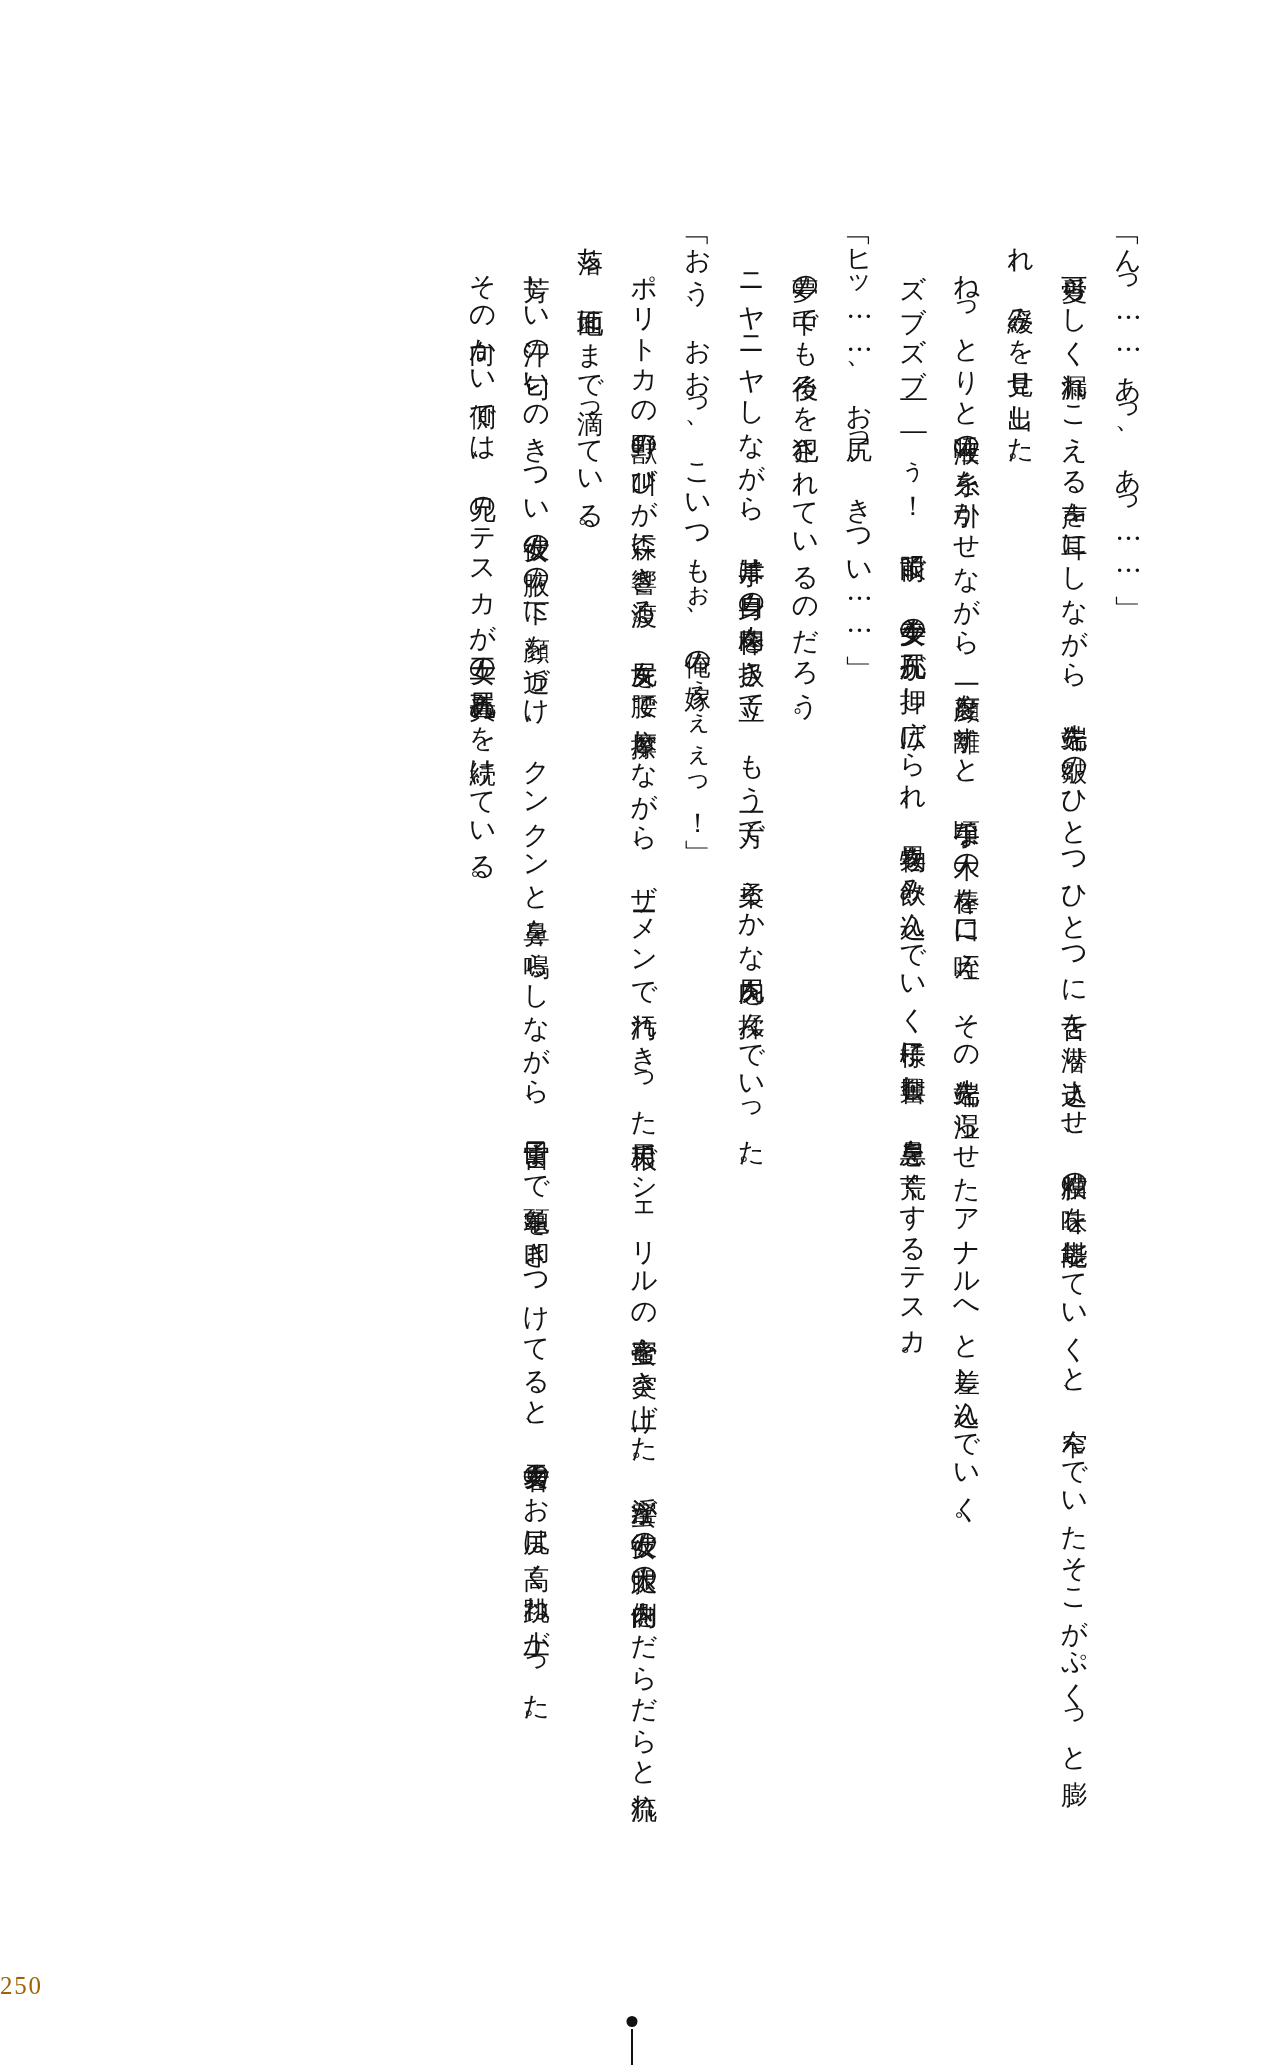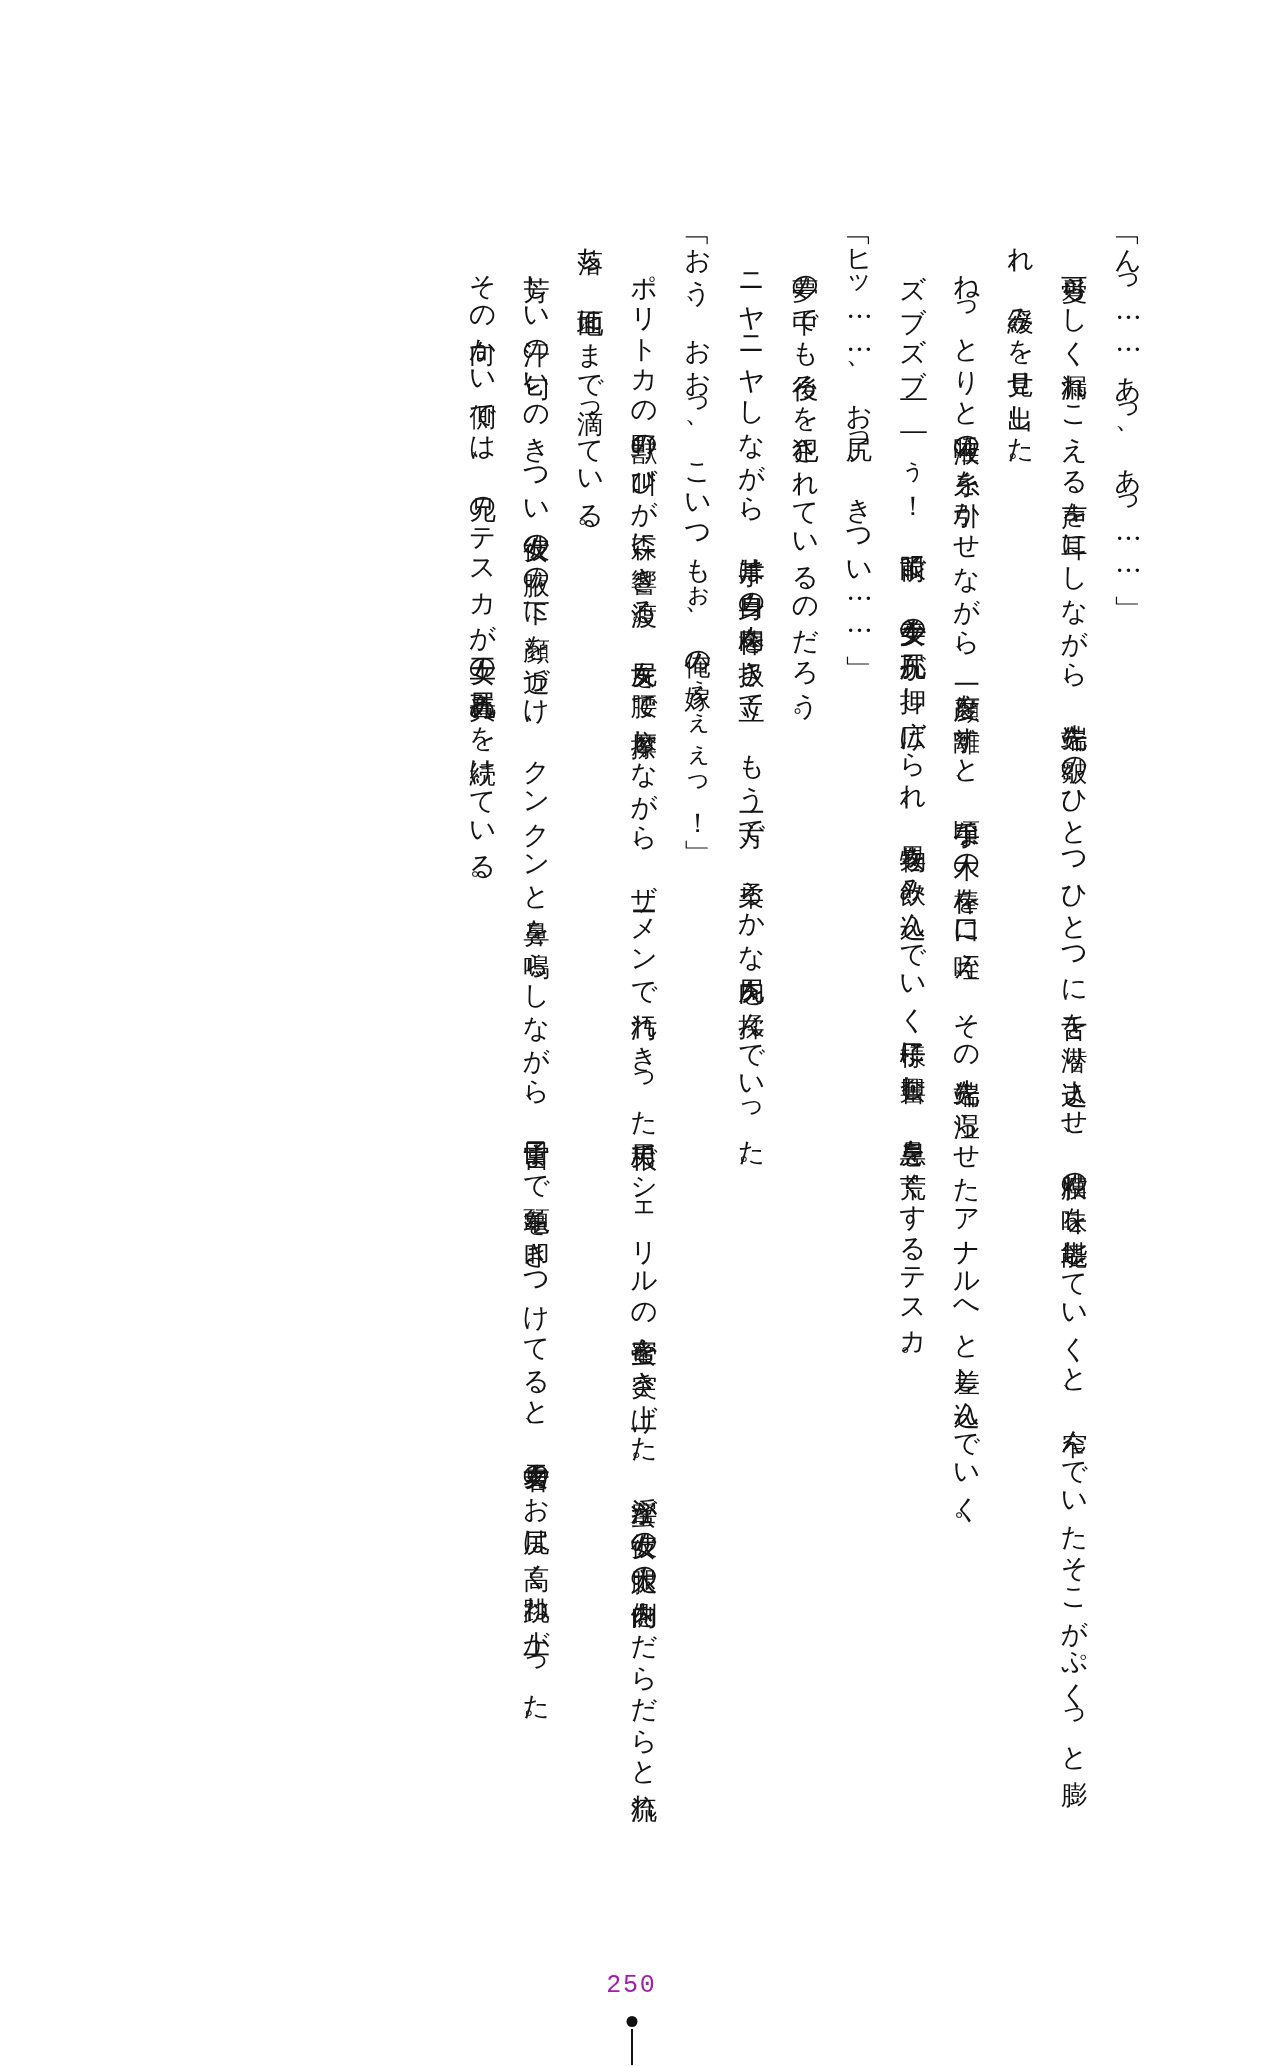--- a/index.html
+++ b/index.html
@@ -51,25 +51,25 @@
   #text-body p.dialogue {
     text-indent: 0;
   }
 
   
   #page-number {
     position: absolute;
     left: 0;
     right: 0;
     bottom: 66px;
-    text-align: center;
+    text-align: left;
     font-size: 25px;
     letter-spacing: 0.07em;
-    font-family: Liberation Mono, monospace;
-    color: #a21caf;
+    font-family: Liberation Serif, serif;
+    color: #a16207;
   }
 
   
   #footer-mark {
     position: absolute;
     left: 50%;
     bottom: 0;
     transform: translateX(-50%);
     width: 26px;
     height: 50px;

